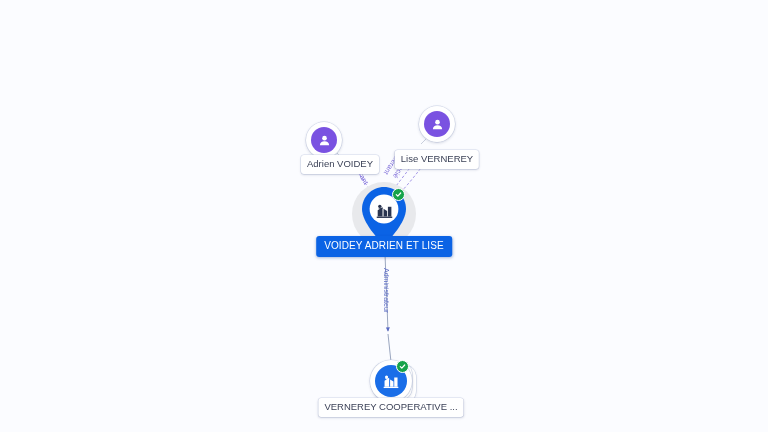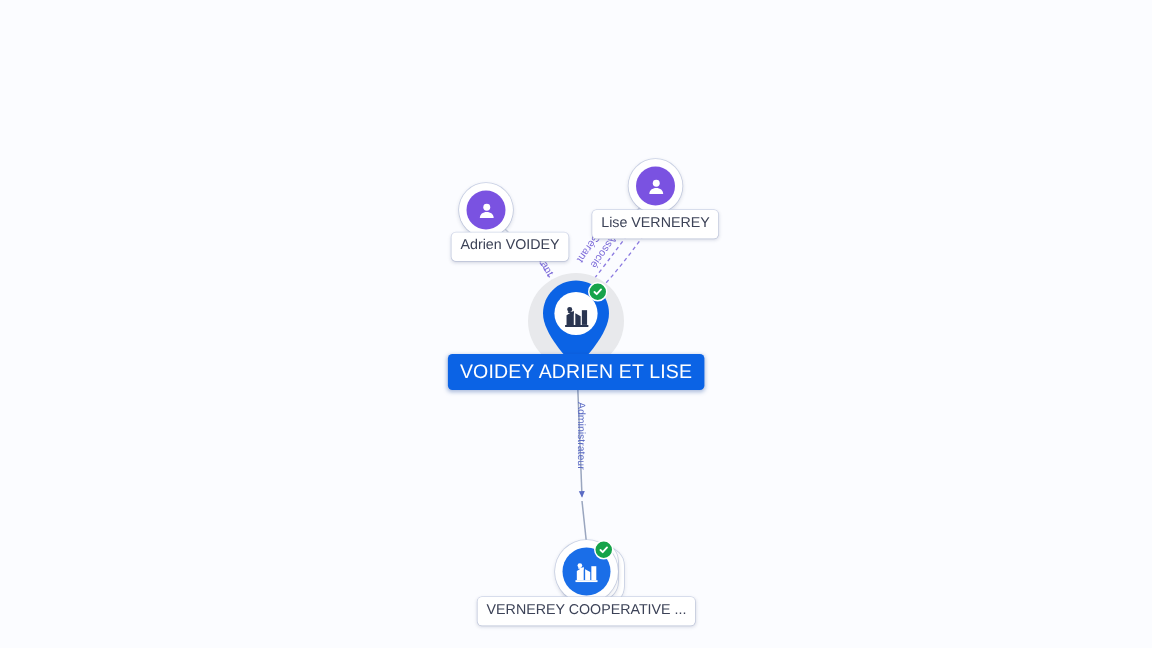--- a/index.html
+++ b/index.html
@@ -123,21 +123,21 @@
     color: #3c4257;
     font-size: 9.5px;
     line-height: 1;
     padding: 4px 6px 5px 6px;
     border-radius: 3px;
     box-shadow: 0 1px 2.5px rgba(25,40,90,0.18), 0 0 0 0.5px rgba(205,213,232,0.8);
   }
   .label-primary {
     background: #0b63e5;
     color: #ffffff;
-    font-size: 13px;
+    font-size: 10px;
     line-height: 1;
     padding: 5px 8px 6px 8px;
     border-radius: 3px;
     letter-spacing: 0.1px;
     box-shadow: 0 1px 3px rgba(11,60,150,0.35);
   }
 
   
   .edge-label {
     position: absolute;
@@ -210,21 +210,21 @@
     <div class="person-ring"></div>
     <div class="person-disc">
       <span>
         <svg width="15" height="15" viewBox="0 0 24 24" fill="#ffffff">
           <circle cx="12" cy="8.2" r="3.7"></circle>
           <path d="M4.6 19.6c0-4.1 3.3-6.4 7.4-6.4s7.4 2.3 7.4 6.4z"></path>
         </svg>
       </span>
     </div>
   </div>
-  <div class="label label-plain" style="left:437px; top:140px;">Lise VERNEREY</div>
+  <div class="label label-plain" style="left:437px; top:150px;">Lise VERNEREY</div>
 
   <div class="node pin-node" style="left:384px; top:212px;">
     <div class="pin-halo"></div>
     <span class="pin-shape">
       <svg width="52" height="60" viewBox="0 0 52 60">
         <path d="M26 1C13.8 1 4 10.8 4 23c0 13.6 17.4 31.5 20.4 34.5a2.3 2.3 0 0 0 3.2 0C30.6 54.5 48 36.6 48 23 48 10.8 38.2 1 26 1z" fill="#0b63e5"></path>
         <circle cx="26" cy="23" r="14.4" fill="#ffffff"></circle>
       </svg>
     </span>
     <span class="pin-glyph">

